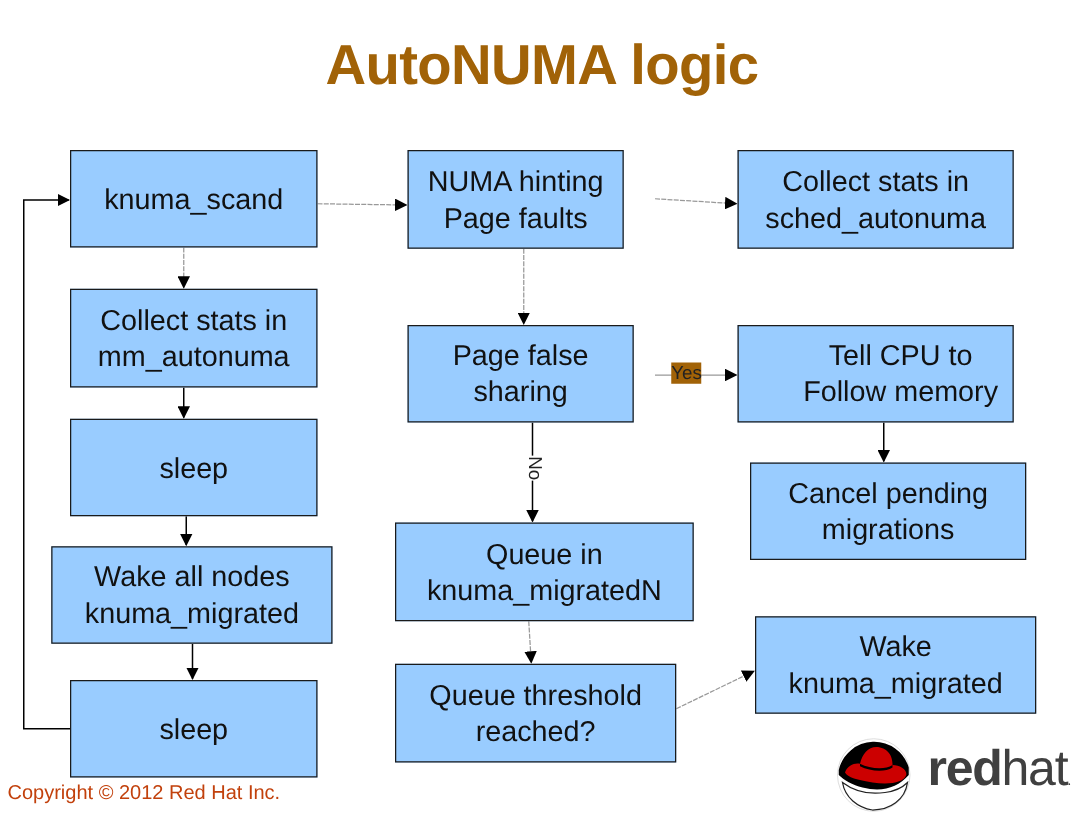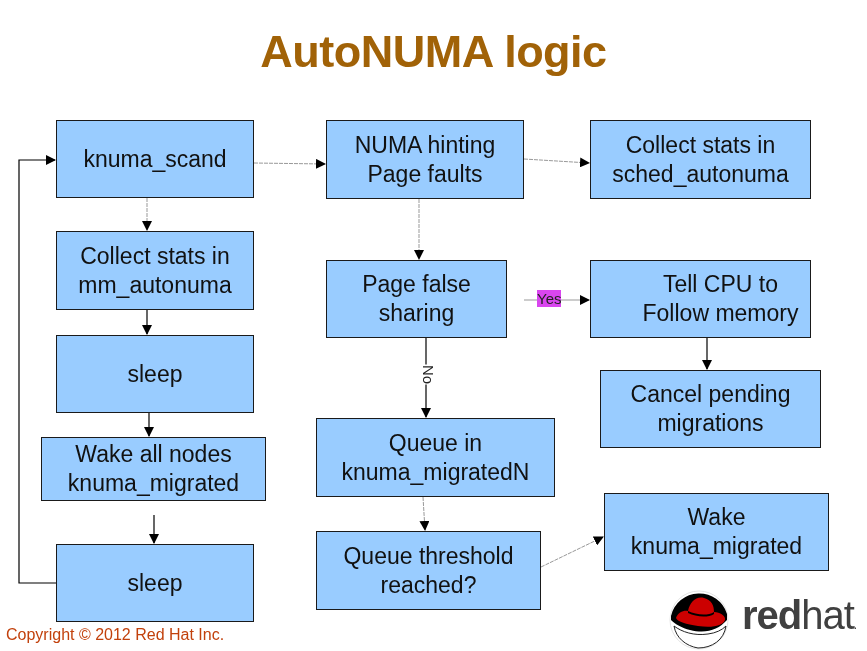--- a/index.html
+++ b/index.html
@@ -60,29 +60,29 @@
   <div class="box" style="left:56px;top:120px;width:198px;height:78px;">
     <span>knuma_scand</span>
   </div>
   <div class="box" style="left:56px;top:231px;width:198px;height:79px;">
     <span>Collect stats in</span>
     <span>mm_autonuma</span>
   </div>
   <div class="box" style="left:56px;top:335px;width:198px;height:78px;">
     <span>sleep</span>
   </div>
-  <div class="box" style="left:41px;top:437px;width:225px;height:64px;">
+  <div class="box" style="left:41px;top:437px;width:225px;height:78px;">
     <span>Wake all nodes</span>
     <span>knuma_migrated</span>
   </div>
   <div class="box" style="left:56px;top:544px;width:198px;height:78px;">
     <span>sleep</span>
   </div>
 
-  <div class="box" style="left:326px;top:120px;width:198px;height:79px;">
+  <div class="box" style="left:326px;top:120px;width:173px;height:79px;">
     <span>NUMA hinting</span>
     <span>Page faults</span>
   </div>
   <div class="box" style="left:326px;top:260px;width:181px;height:78px;">
     <span>Page false</span>
     <span>sharing</span>
   </div>
   <div class="box" style="left:316px;top:418px;width:239px;height:79px;">
     <span>Queue in</span>
     <span>knuma_migratedN</span>
@@ -102,21 +102,21 @@
   </div>
   <div class="box" style="left:600px;top:370px;width:221px;height:78px;">
     <span>Cancel pending</span>
     <span>migrations</span>
   </div>
   <div class="box" style="left:604px;top:493px;width:225px;height:78px;">
     <span>Wake</span>
     <span>knuma_migrated</span>
   </div>
 
-  <div class="label" style="left:537px;top:290px;background:#d946ef;">Yes</div>
+  <div class="label" style="left:537px;top:290px;background:#a16207;">Yes</div>
   <div class="label label-no" style="left:418px;top:366px;width:20px;text-align:center;background:#ffffff;">No</div>
 
   <div class="copyright">Copyright © 2012 Red Hat Inc.</div>
 
   <div class="logo">
     <svg width="64" height="60" viewBox="0 0 64 60" style="position:absolute;left:0;top:0;">
       <circle cx="31" cy="30" r="29" fill="#ffffff" stroke="#dddddd" stroke-width="0.8"></circle>
       <path d="M3,26 A29,29 0 0,1 59,24 L59,30 C50,40 38,44 22,40 C14,38 7,34 3,30 z" fill="#000000"></path>
       <path d="M8,28 C10,22 16,20 20,21 C22,12 28,6 36,8 C44,10 46,16 46,22 C52,22 58,26 57,30 C55,36 44,38 30,36 C18,34 10,32 8,28 z" fill="#cc0000"></path>
       <path d="M20,21 C28,25 40,26 46,22 L46,24 C40,28 28,27 20,23 z" fill="#000000"></path>

